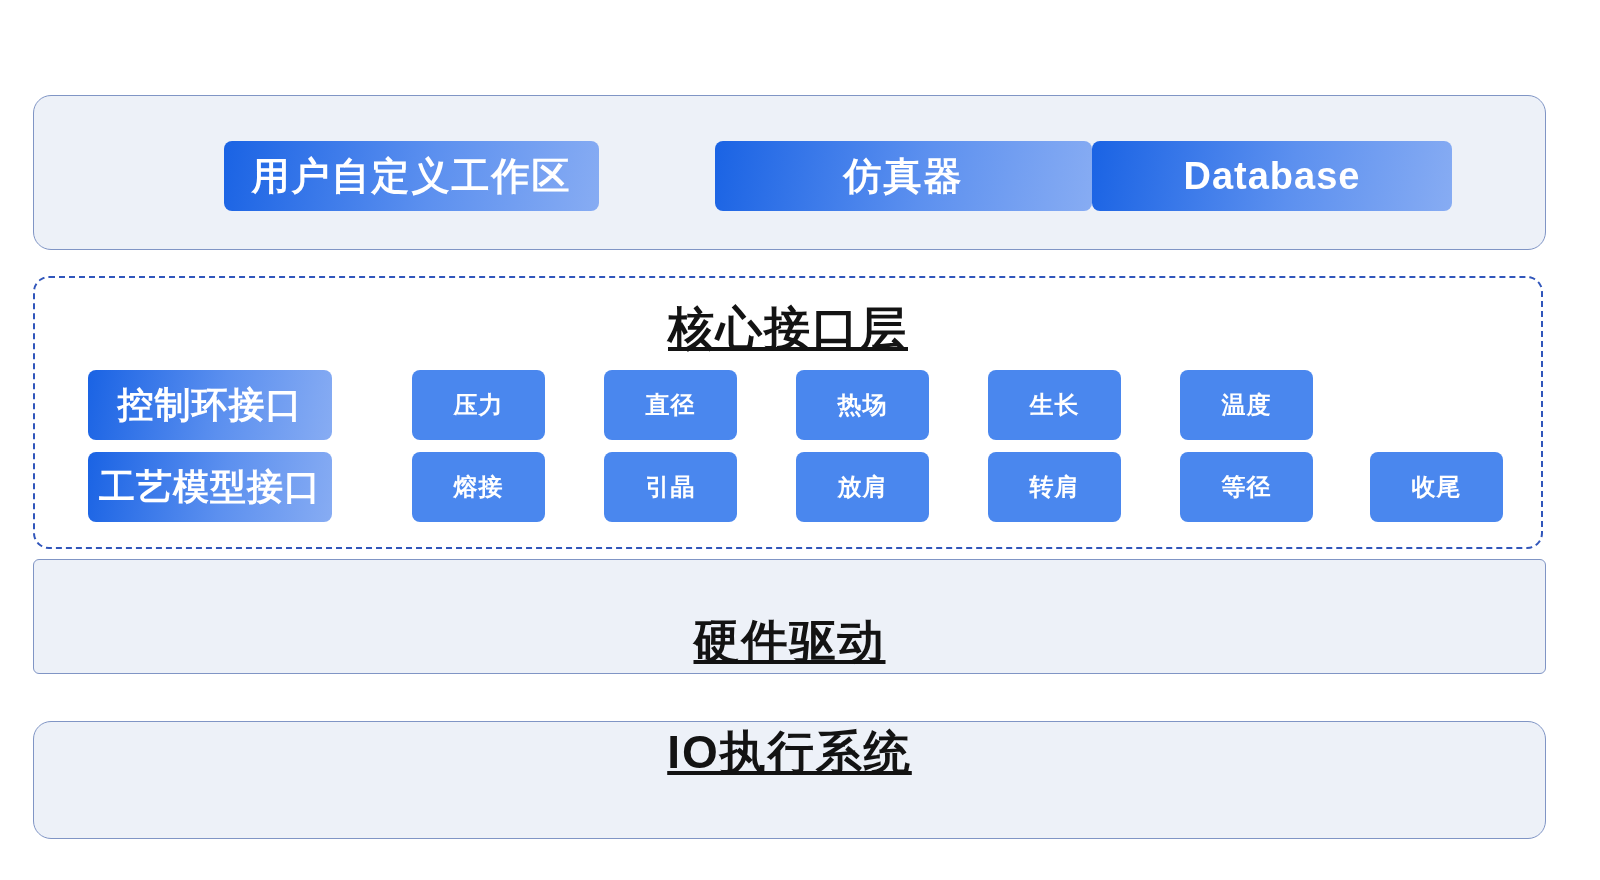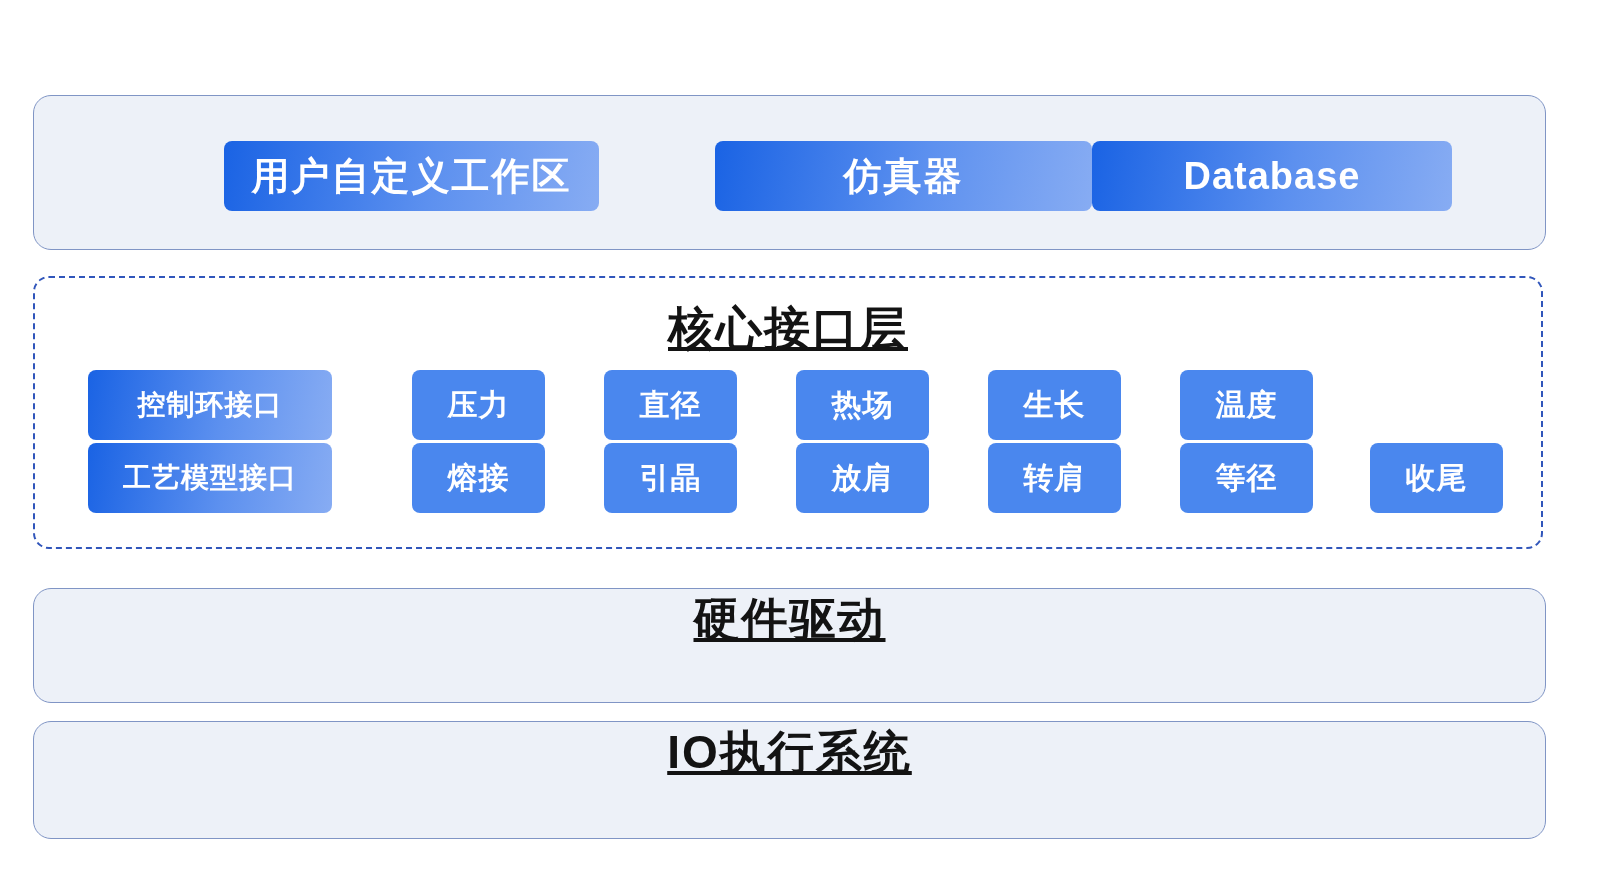--- a/index.html
+++ b/index.html
@@ -19,21 +19,21 @@
   .panel {
     position: absolute;
     left: 33px;
     width: 1513px;
     background: #EDF1F8;
     border: 1.5px solid #8095C5;
     border-radius: 18px;
     box-sizing: border-box;
   }
   .panel-top { top: 95px;  height: 155px; }
-  .panel-hw  { top: 588px; height: 115px; display: flex; align-items: flex-start; justify-content: center; }
+  .panel-hw  { top: 559px; height: 115px; display: flex; align-items: flex-end; justify-content: center; border-radius: 6px; }
   .panel-io  { top: 721px; height: 118px; display: flex; align-items: flex-start; justify-content: center; }
 
   
   .panel-core {
     position: absolute;
     left: 33px;
     top: 276px;
     width: 1510px;
     height: 273px;
     border: 2.5px dashed #3156BB;
@@ -74,23 +74,23 @@
   .btn-flat { background: #4A87EE; }
 
   
   .btn-top { top: 45px; height: 70px; font-size: 38px; letter-spacing: 2px; }
   .btn-user-workspace { left: 190px;  width: 375px; }
   .btn-simulator      { left: 681px;  width: 377px; }
   .btn-database       { left: 1058px; width: 360px; letter-spacing: 1px; }
 
   
   .row1 { top: 92px; }
-  .row2 { top: 165px; text-align: right; }
-  .btn-wide  { left: 53px; width: 244px; font-size: 28px; letter-spacing: 1px; }
-  .btn-small { width: 133px; font-size: 30px; letter-spacing: 1px; }
+  .row2 { top: 174px; text-align: right; }
+  .btn-wide  { left: 53px; width: 244px; font-size: 36px; letter-spacing: 1px; }
+  .btn-small { width: 133px; font-size: 24px; letter-spacing: 1px; }
   .col-1 { left: 377px; }
   .col-2 { left: 569px; }
   .col-3 { left: 761px; }
   .col-4 { left: 953px; }
   .col-5 { left: 1145px; }
   .col-6 { left: 1335px; }
 </style>
 </head>
 <body>
 

